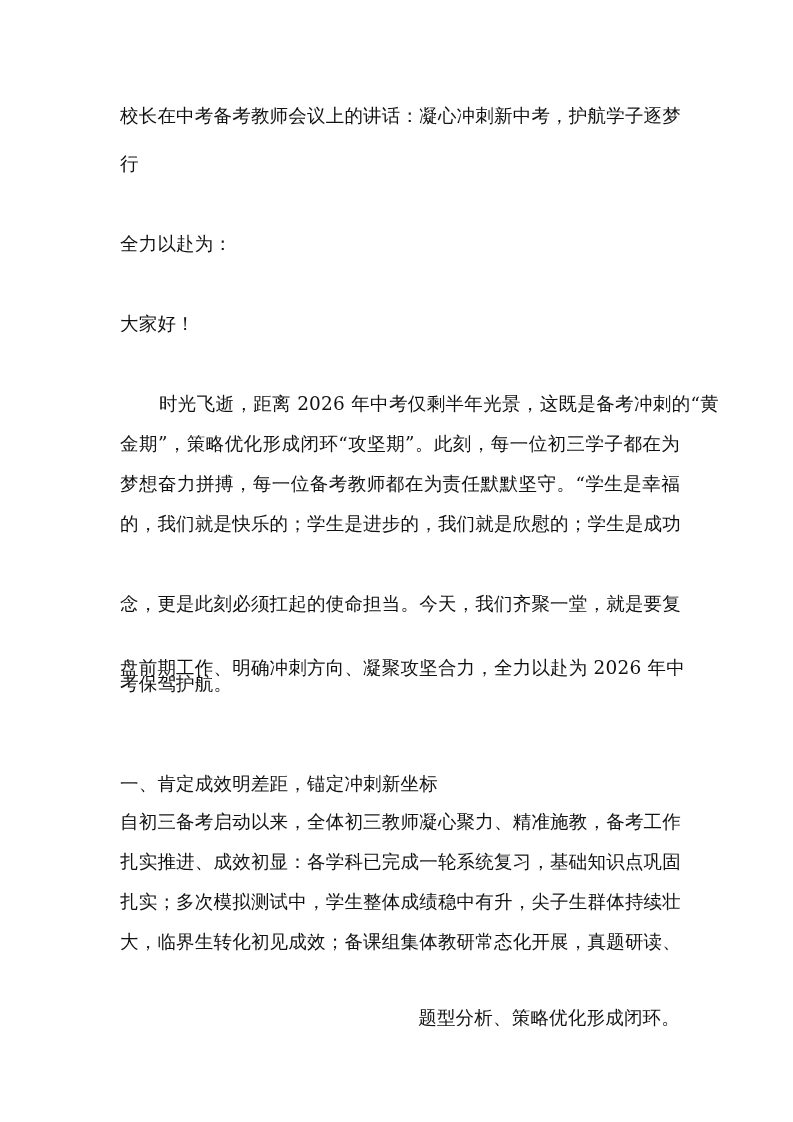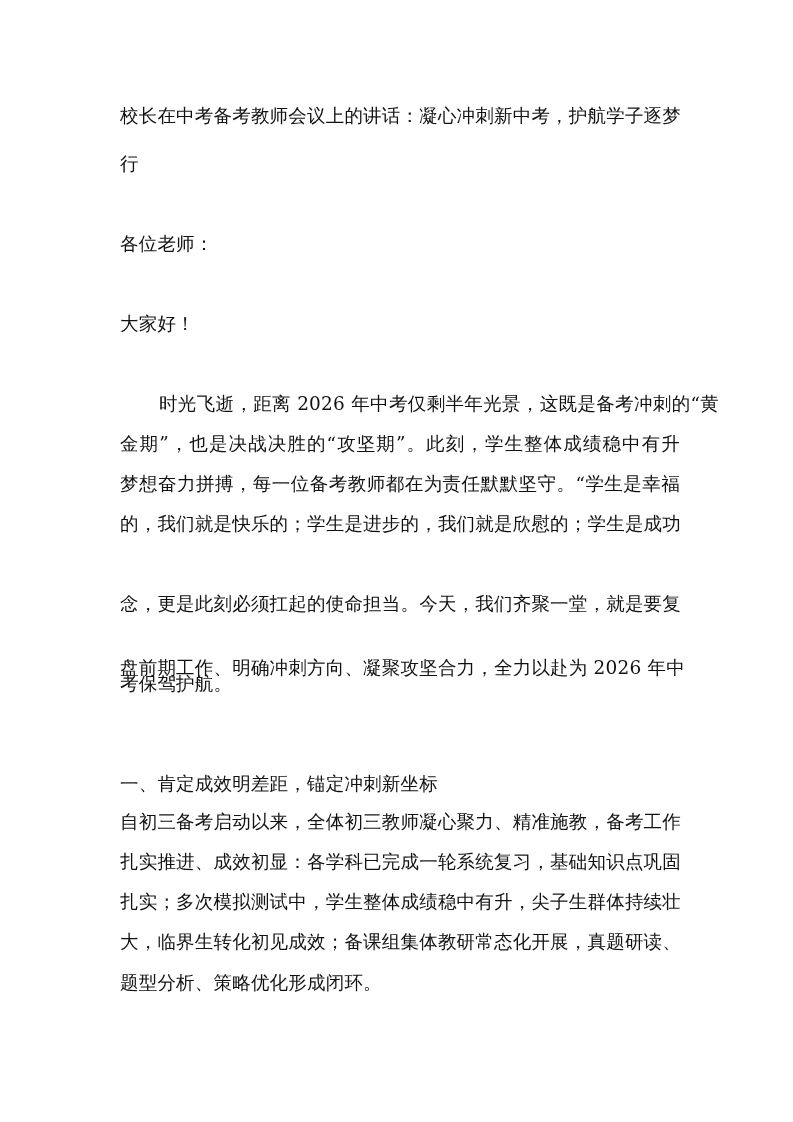--- a/index.html
+++ b/index.html
@@ -39,33 +39,33 @@
     }
   </style>
 </head>
 <body>
 
 <div class="page">
 
   <div class="line just" style="top:104px;">校长在中考备考教师会议上的讲话：凝心冲刺新中考，护航学子逐梦</div>
   <div class="line" style="top:152px;">行</div>
 
-  <div class="line" style="top:232px;">各位老师：</div>
+  <div class="line" style="top:232px;">全力以赴为：</div>
 
   <div class="line" style="top:312px;">大家好！</div>
 
   <div class="line just" style="top:392px;margin-left:39px;">时光飞逝，距离 2026 年中考仅剩半年光景，这既是备考冲刺的“黄</div>
-  <div class="line just" style="top:432px;">金期”，也是决战决胜的“攻坚期”。此刻，学生整体成绩稳中有升</div>
+  <div class="line just" style="top:432px;">金期”，策略优化形成闭环“攻坚期”。此刻，每一位初三学子都在为</div>
   <div class="line just" style="top:472px;">梦想奋力拼搏，每一位备考教师都在为责任默默坚守。“学生是幸福</div>
   <div class="line just" style="top:512px;">的，我们就是快乐的；学生是进步的，我们就是欣慰的；学生是成功</div>
   <div class="line just" style="top:592px;">念，更是此刻必须扛起的使命担当。今天，我们齐聚一堂，就是要复</div>
   <div class="line just" style="top:632px;margin-top:24px;">盘前期工作、明确冲刺方向、凝聚攻坚合力，全力以赴为 2026 年中</div>
   <div class="line" style="top:672px;">考保驾护航。</div>
 
   <div class="line" style="top:772px;">一、肯定成效明差距，锚定冲刺新坐标</div>
 
   <div class="line just" style="top:810px;font-family:Liberation Serif, serif;">自初三备考启动以来，全体初三教师凝心聚力、精准施教，备考工作</div>
   <div class="line just" style="top:890px;">扎实；多次模拟测试中，学生整体成绩稳中有升，尖子生群体持续壮</div>
   <div class="line just" style="top:850px;">扎实推进、成效初显：各学科已完成一轮系统复习，基础知识点巩固</div>
   <div class="line just" style="top:930px;">大，临界生转化初见成效；备课组集体教研常态化开展，真题研读、</div>
-  <div class="line" style="top:971px;">题型分析、策略优化形成闭环。</div>
+  <div class="line" style="top:1006px;text-align:right;">题型分析、策略优化形成闭环。</div>
 
 </div>
 
 </body></html>

